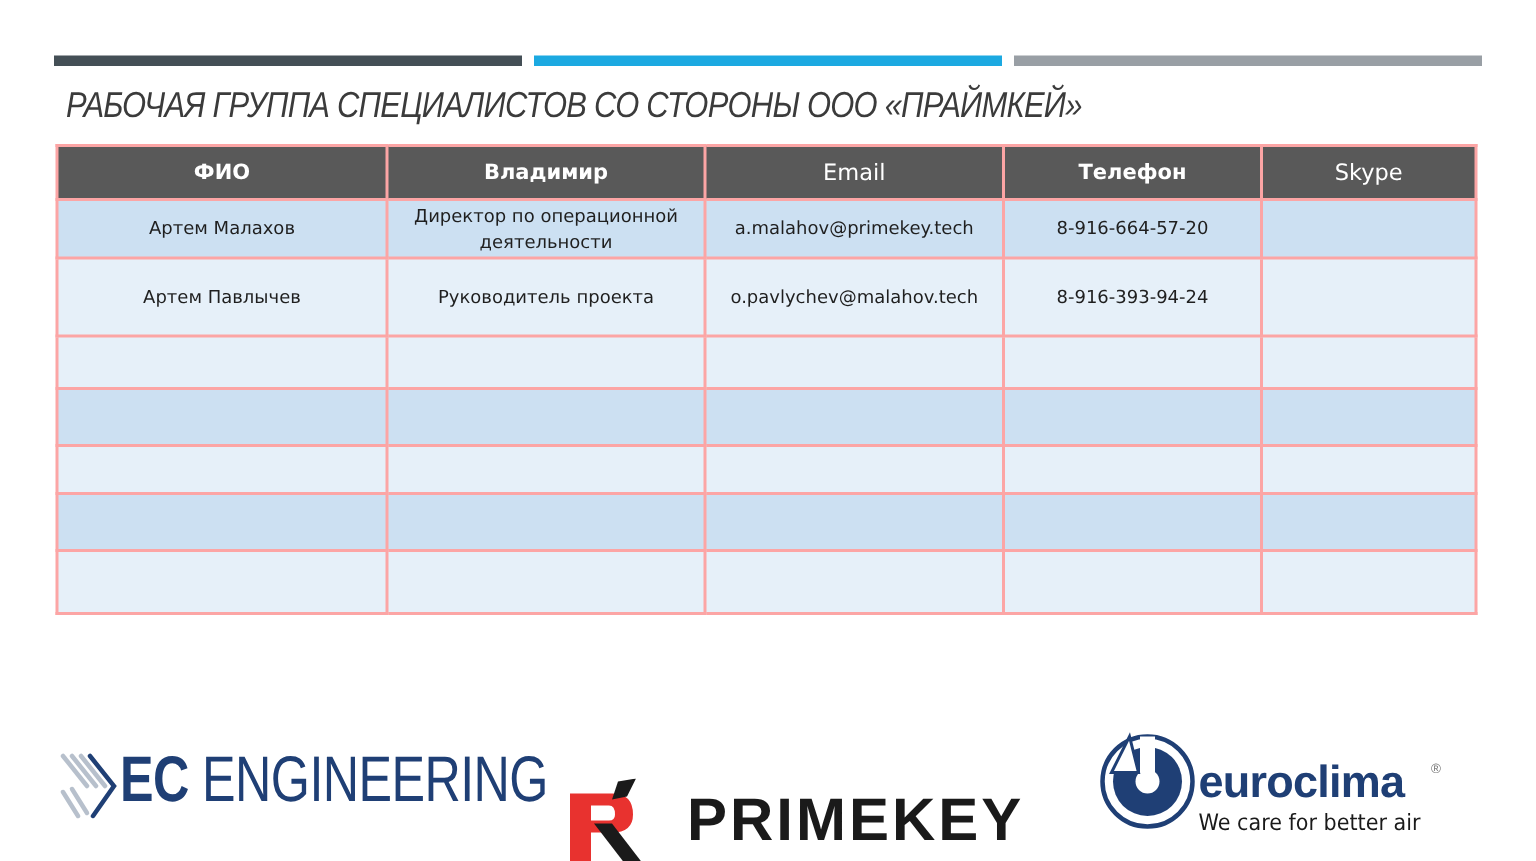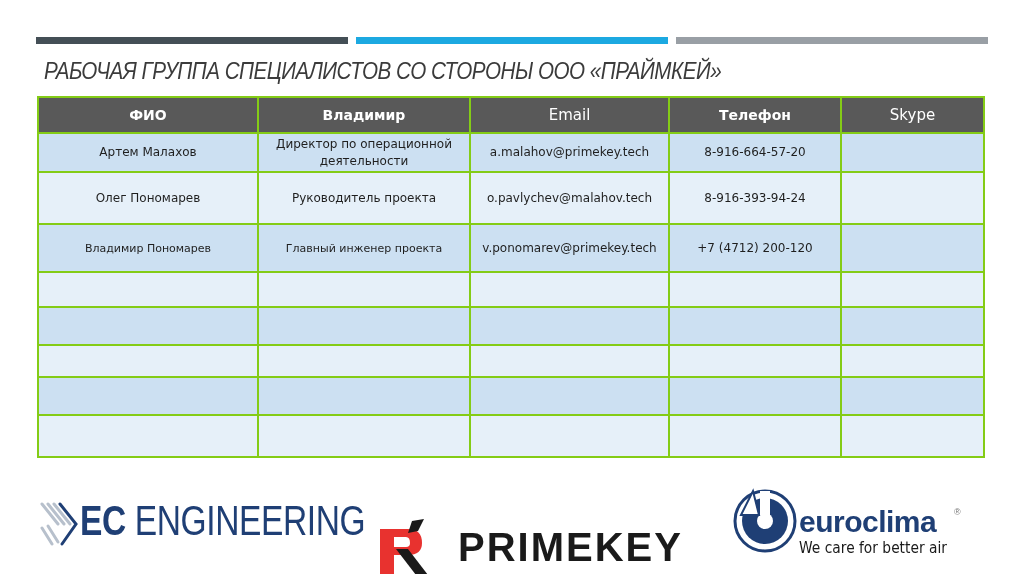--- a/index.html
+++ b/index.html
@@ -15,21 +15,21 @@
       position: absolute; left: 44px; top: 57px;
       font-family: "Liberation Sans Narrow", "Liberation Sans", sans-serif;
       font-style: italic; font-size: 24px; color: #3b3b3b; letter-spacing: -0.6px;
       transform: scaleX(0.86); transform-origin: left top; white-space: nowrap;
     }
     table.grid {
       position: absolute; left: 37px; top: 96px; width: 946px;
       border-collapse: collapse; table-layout: fixed;
     }
     table.grid th, table.grid td {
-      border: 2px solid #84cc16; text-align: center; vertical-align: middle;
+      border: 2px solid #fca5a5; text-align: center; vertical-align: middle;
       padding: 0 6px; font-family: "DejaVu Sans", sans-serif; color: #1f1f1f;
     }
     table.grid th {
       background: #595959; color: #ffffff; font-weight: bold; font-size: 14px; height: 34px;
     }
     table.grid th.plain { font-weight: normal; font-size: 15px; margin-left: 45px; }
     table.grid td { font-size: 12px; line-height: 17px; }
     tr.odd td { background: #cce0f2; }
     tr.even td { background: #e6f0f9; }
     .logo { position: absolute; }
@@ -84,31 +84,24 @@
   </thead>
   <tbody>
     <tr class="odd" style="height:39px">
       <td>Артем Малахов</td>
       <td>Директор по операционной деятельности</td>
       <td>a.malahov@primekey.tech</td>
       <td>8-916-664-57-20</td>
       <td></td>
     </tr>
     <tr class="even" style="height:52px">
-      <td>Олег Пономарев</td>
+      <td>Артем Павлычев</td>
       <td>Руководитель проекта</td>
       <td>o.pavlychev@malahov.tech</td>
       <td>8-916-393-94-24</td>
-      <td></td>
-    </tr>
-    <tr class="odd" style="height:48px">
-      <td style="font-size:11px">Владимир Пономарев</td>
-      <td style="font-size:11px">Главный инженер проекта</td>
-      <td>v.ponomarev@primekey.tech</td>
-      <td>+7 (4712) 200-120</td>
       <td></td>
     </tr>
     <tr class="even" style="height:35px">
       <td></td>
       <td></td>
       <td></td>
       <td></td>
       <td></td>
     </tr>
     <tr class="odd" style="height:38px">

